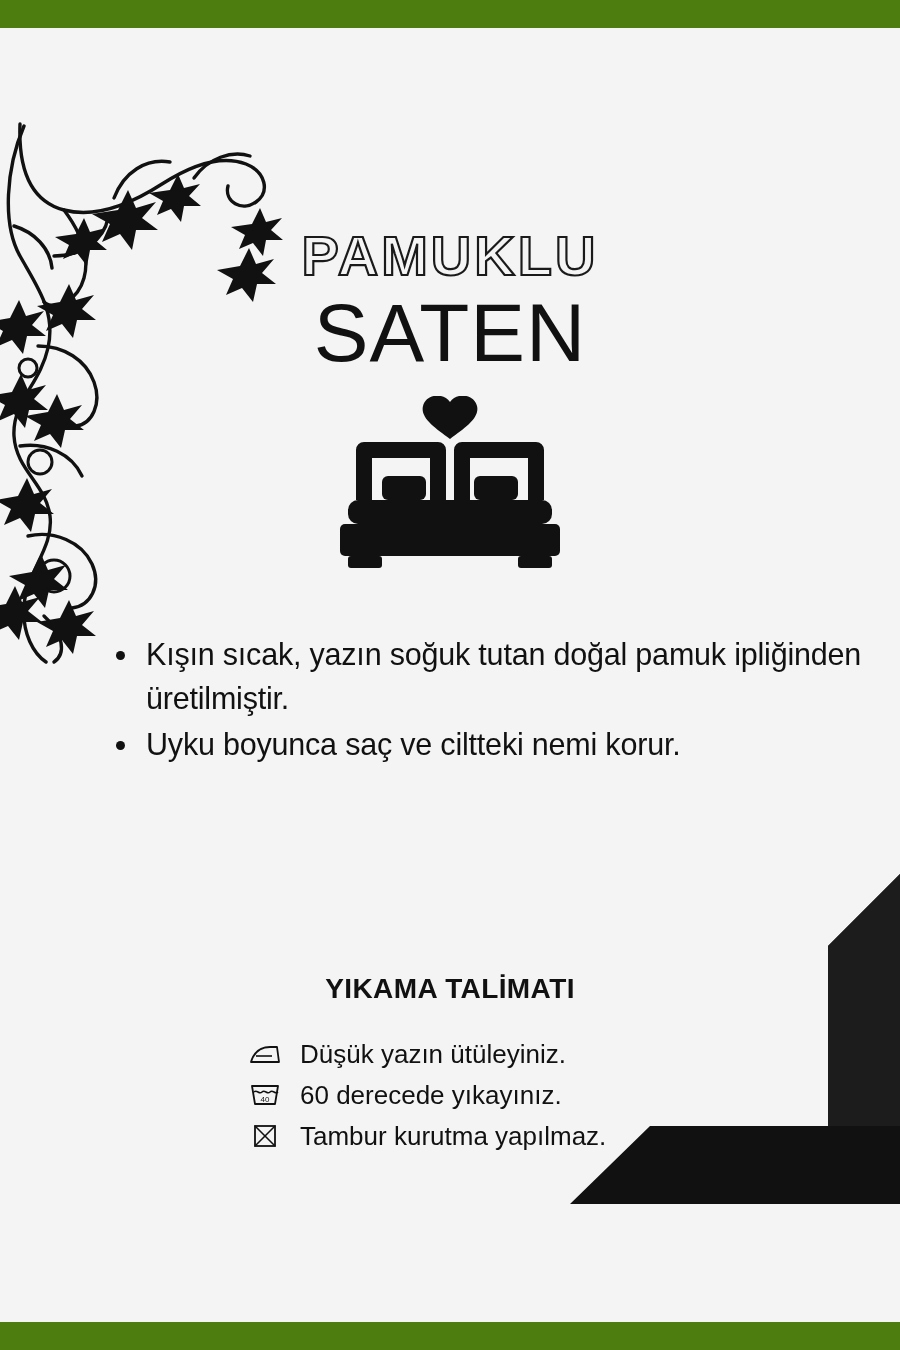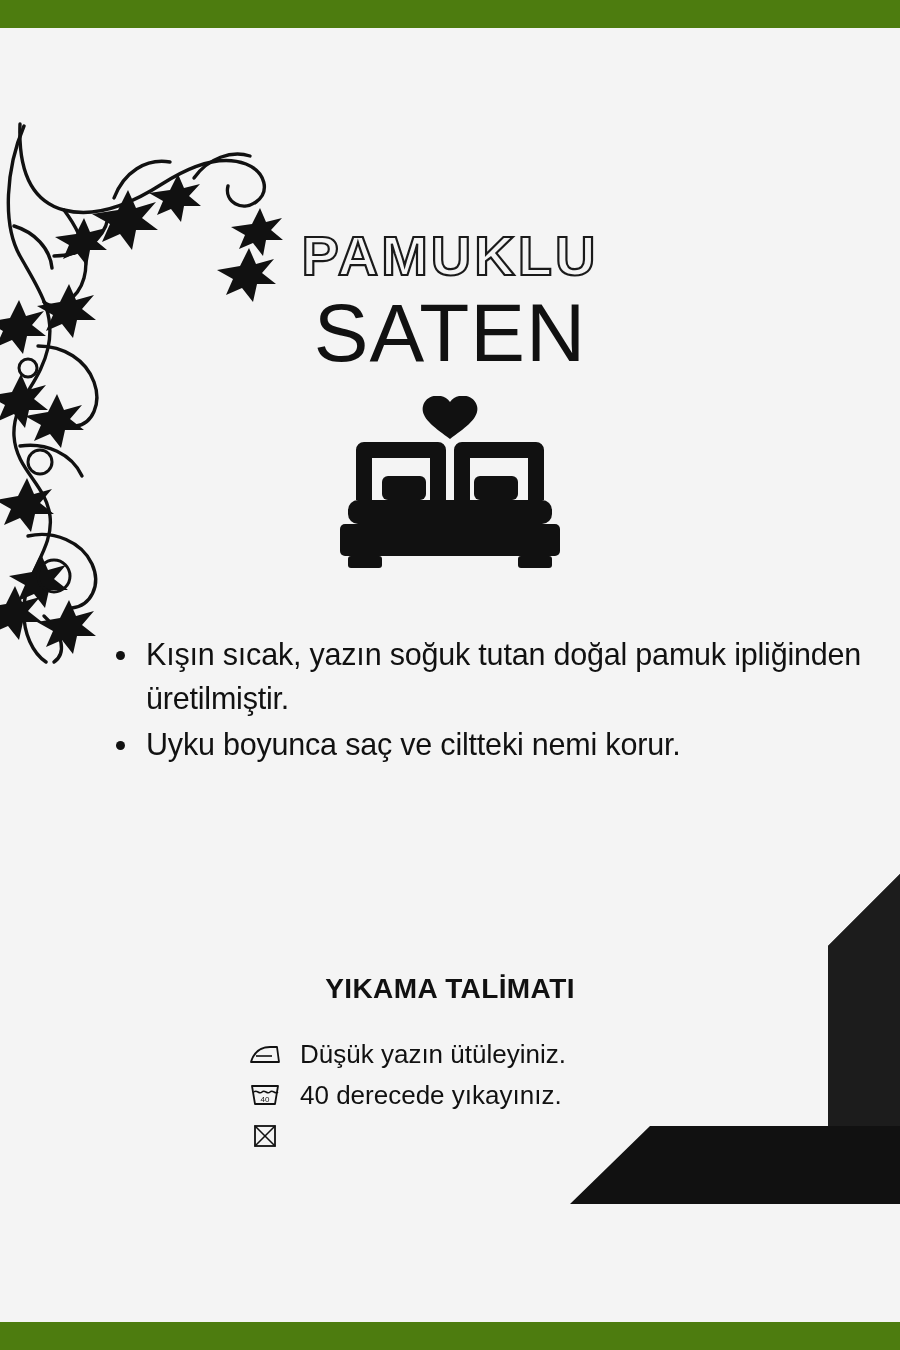--- a/index.html
+++ b/index.html
@@ -242,30 +242,31 @@
         <span class="wash-txt">Düşük yazın ütüleyiniz.</span>
       </li>
       <li>
         <span class="wash-ico">
           <svg viewBox="0 0 34 26" width="34" height="26" xmlns="http://www.w3.org/2000/svg">
             <path d="M4 4 h26 l-3 18 h-20 z" fill="none" stroke="#111" stroke-width="1.8" stroke-linejoin="round"></path>
             <path d="M6 10 c3 -3 5 3 8 0 c3 -3 5 3 8 0 c3 -3 5 3 8 0" fill="none" stroke="#111" stroke-width="1.5"></path>
             <text x="17" y="20" font-size="8" font-family="Liberation Sans, sans-serif" text-anchor="middle" fill="#111">40</text>
           </svg>
         </span>
-        <span class="wash-txt">40 derecede yıkayınız.</span>
+        <span class="wash-txt">60 derecede yıkayınız.</span>
       </li>
       <li>
         <span class="wash-ico">
           <svg viewBox="0 0 34 26" width="34" height="26" xmlns="http://www.w3.org/2000/svg">
             <rect x="7" y="3" width="20" height="20" fill="none" stroke="#111" stroke-width="1.8"></rect>
             <line x1="7" y1="3" x2="27" y2="23" stroke="#111" stroke-width="1.6"></line>
             <line x1="27" y1="3" x2="7" y2="23" stroke="#111" stroke-width="1.6"></line>
           </svg>
         </span>
+        <span class="wash-txt">Tambur kurutma yapılmaz.</span>
       </li>
     </ul>
 
     <svg class="wedge" viewBox="0 0 330 330" xmlns="http://www.w3.org/2000/svg">
       <path d="M330 0 L330 330 L0 330 L80 252 L258 252 L258 72 Z" fill="#111111"></path>
       <path d="M258 72 L330 0 L330 252 L258 252 Z" fill="#1c1c1c"></path>
     </svg>
 
   </div>
 </div>

